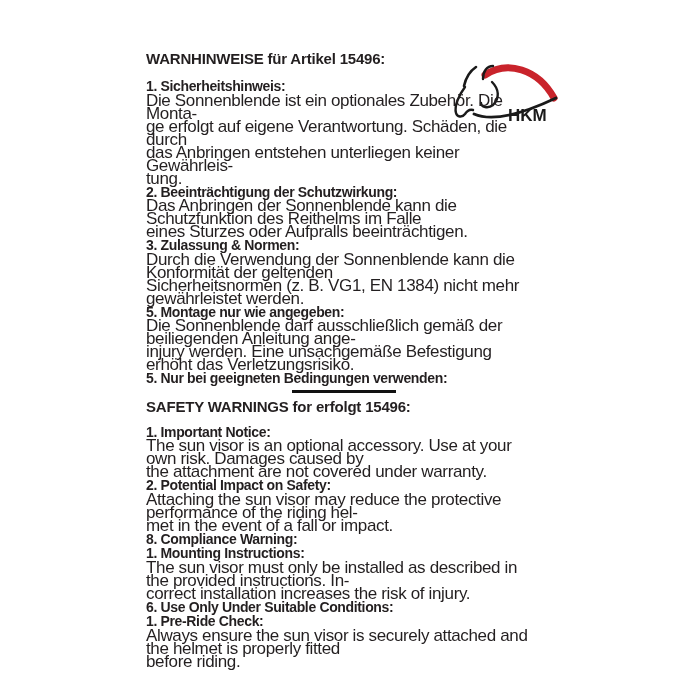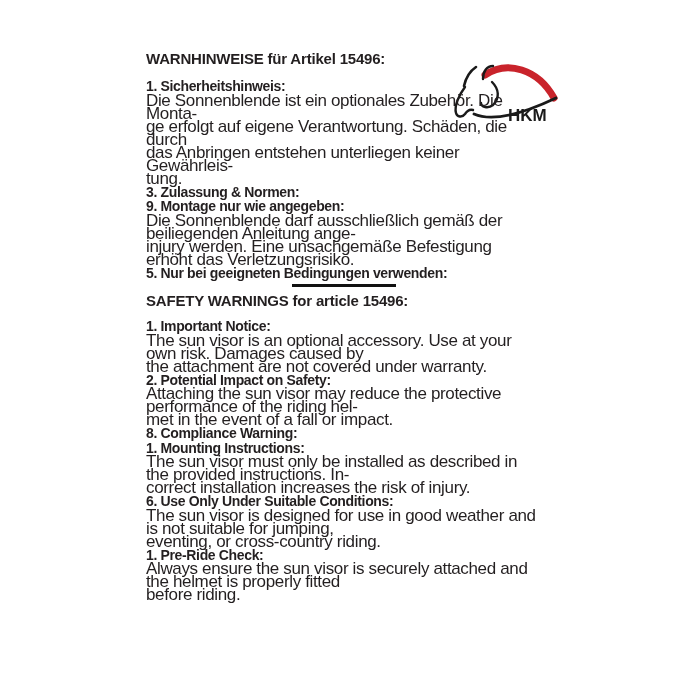--- a/index.html
+++ b/index.html
@@ -72,35 +72,42 @@
 
     <div>
       <div>
         <div class="section-heading">1. Sicherheitshinweis:</div>
         <div class="section-body">Die Sonnenblende ist ein optionales Zubehör. Die Monta-
 ge erfolgt auf eigene Verantwortung. Schäden, die durch
 das Anbringen entstehen unterliegen keiner Gewährleis-
 tung.</div>
       </div>
       <div>
-        <div class="section-heading">3. Zulassung &amp; Normen:</div>
+        <div class="section-heading">2. Beeinträchtigung der Schutzwirkung:</div>
+        <div class="section-body">Das Anbringen der Sonnenblende kann die Schutzfunktion des Reithelms im Falle
+eines Sturzes oder Aufpralls beeinträchtigen.</div>
       </div>
       <div>
-        <div class="section-heading">9. Montage nur wie angegeben:</div>
+        <div class="section-heading">3. Zulassung &amp; Normen:</div>
+        <div class="section-body">Durch die Verwendung der Sonnenblende kann die Konformität der geltenden
+Sicherheitsnormen (z. B. VG1, EN 1384) nicht mehr gewährleistet werden.</div>
+      </div>
+      <div>
+        <div class="section-heading">5. Montage nur wie angegeben:</div>
         <div class="section-body">Die Sonnenblende darf ausschließlich gemäß der beiliegenden Anleitung ange-
 injury werden. Eine unsachgemäße Befestigung erhöht das Verletzungsrisiko.</div>
       </div>
       <div>
         <div class="section-heading">5. Nur bei geeigneten Bedingungen verwenden:</div>
       </div>
     </div>
 
     <div class="divider"></div>
 
-    <h1 class="doc-title en-title">SAFETY WARNINGS for article 15496:</h1>
+    <h1 class="doc-title en-title">SAFETY WARNINGS for erfolgt 15496:</h1>
 
     <div>
       <div>
         <div class="section-heading">1. Important Notice:</div>
         <div class="section-body">The sun visor is an optional accessory. Use at your own risk. Damages caused by
 the attachment are not covered under warranty.</div>
       </div>
       <div>
         <div class="section-heading">2. Potential Impact on Safety:</div>
         <div class="section-body">Attaching the sun visor may reduce the protective performance of the riding hel-
@@ -109,22 +116,20 @@
       <div>
         <div class="section-heading">8. Compliance Warning:</div>
       </div>
       <div>
         <div class="section-heading">1. Mounting Instructions:</div>
         <div class="section-body">The sun visor must only be installed as described in the provided instructions. In-
 correct installation increases the risk of injury.</div>
       </div>
       <div>
         <div class="section-heading">6. Use Only Under Suitable Conditions:</div>
-        <div class="section-body">The sun visor is designed for use in good weather and is not suitable for jumping,
-eventing, or cross-country riding.</div>
       </div>
       <div>
         <div class="section-heading">1. Pre-Ride Check:</div>
         <div class="section-body">Always ensure the sun visor is securely attached and the helmet is properly fitted
 before riding.</div>
       </div>
     </div>
 
   </div>
 </div>

